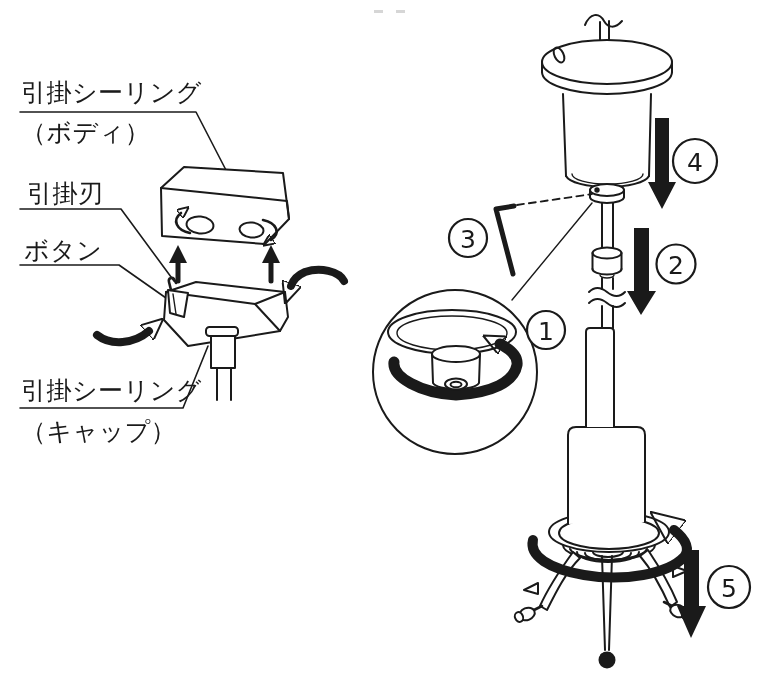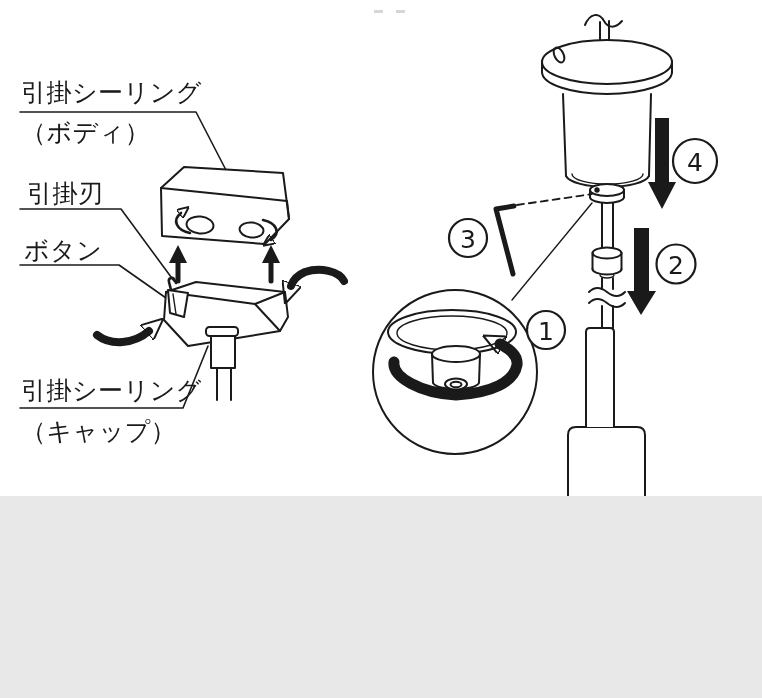--- a/index.html
+++ b/index.html
@@ -1,17 +1,17 @@
 <!DOCTYPE html>
 <html style="--line: #1a1a1a; --bg: #ffffff; --muted_mark: #c4c4c4;"><head>
 <meta charset="utf-8">
 <style>
   :root { --line:#1a1a1a; --bg:#ffffff; --muted_mark:#c4c4c4; }
   html,body { margin:0; padding:0; background:#e8e8e8; }
-  .canvas { width:762px; height:496px; background:var(--bg); position:relative; overflow:hidden; }
+  .canvas { width:762px; height:698px; background:var(--bg); position:relative; overflow:hidden; }
   svg { display:block; color:var(--line); }
   
   path,ellipse,circle,line,polyline,polygon,rect {
     stroke: currentColor; stroke-width:2; fill:none;
     stroke-linecap:round; stroke-linejoin:round;
   }
   text { fill: currentColor; stroke:none; font-family:"DejaVu Sans","Liberation Sans",sans-serif; }
   .jp  { font-size:25px; letter-spacing:0.5px; }
   .num { font-size:25px; text-anchor:middle; dominant-baseline:central; }
   .fw   { fill:#ffffff; }

